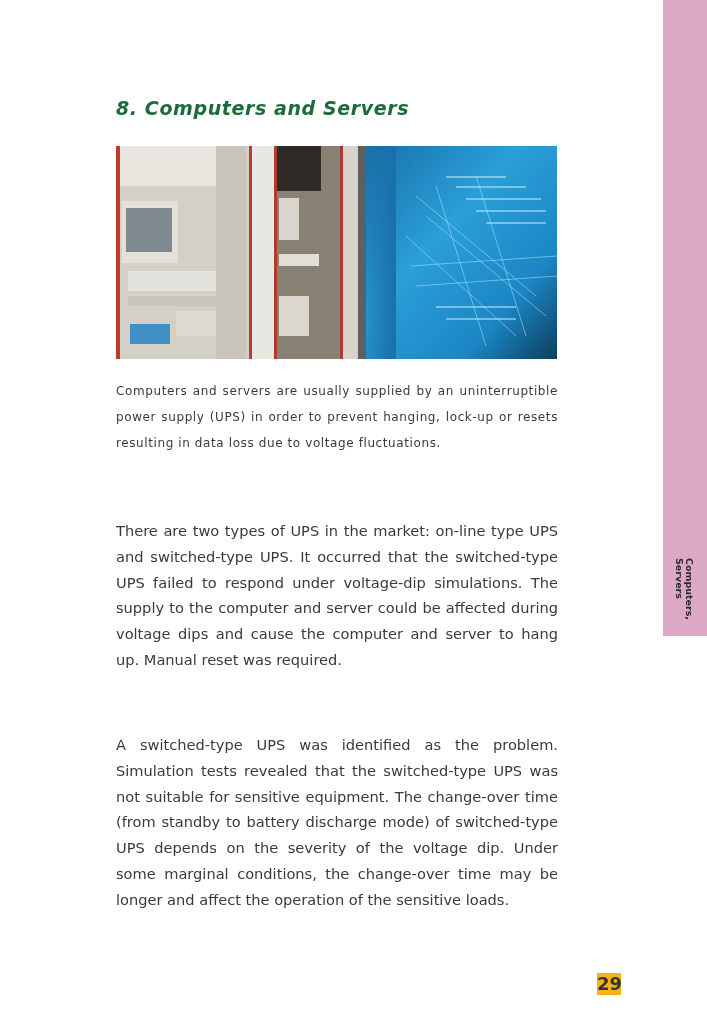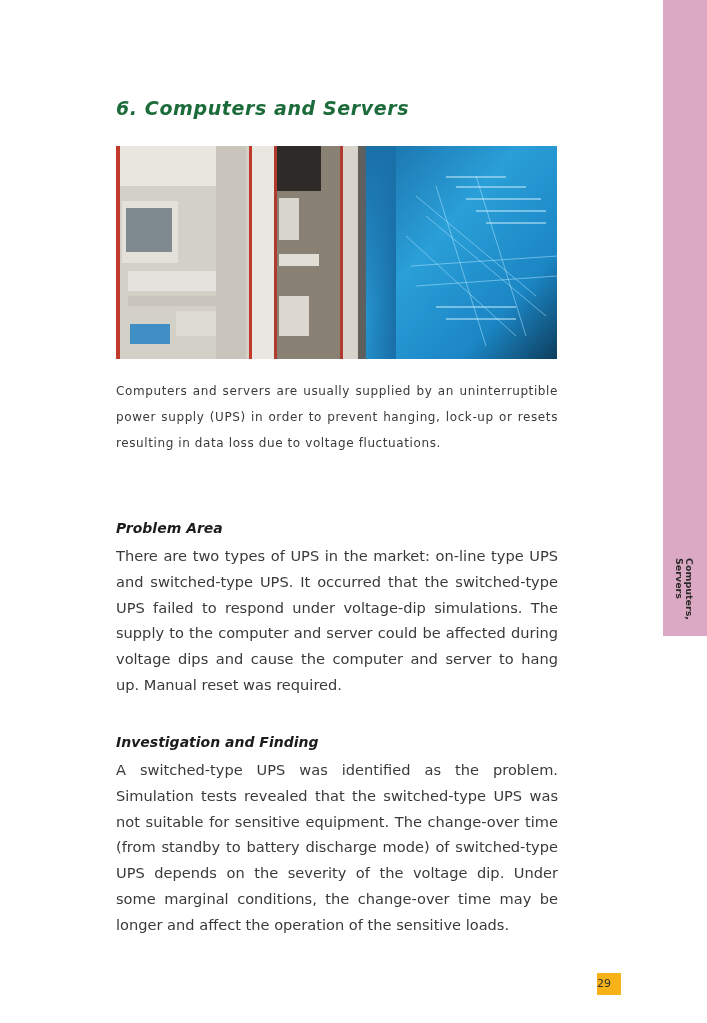--- a/index.html
+++ b/index.html
@@ -42,31 +42,31 @@
     .heading {
       font-weight: bold; font-style: italic; font-size: 14px;
       color: #1c1c1c; margin: 0 0 5px 0; line-height: 20px;
     }
     .sec1 { top: 518px; }
     .sec2 { top: 732px; }
     .p-body p, .intro p { margin: 0; }
     .page-num {
       position: absolute; left: 597px; top: 973px; width: 24px; height: 22px;
       background: #f7b21a; color: #333;
-      font-size: 11px; line-height: 22px; text-align: left;
+      font-size: 18px; line-height: 22px; text-align: left; font-weight: bold;
     }
   </style>
 </head>
 <body>
 
 <div class="side-tab"></div>
 <div class="side-tab-label">Computers,
 Servers</div>
 
-<h1 class="title">6. Computers and Servers</h1>
+<h1 class="title">8. Computers and Servers</h1>
 
 <div class="photo">
   <svg viewBox="0 0 441 213" preserveAspectRatio="none">
     <defs>
       <linearGradient id="blueg" x1="0" y1="0" x2="1" y2="1">
         <stop offset="0" stop-color="#1a6fa8"></stop>
         <stop offset="0.4" stop-color="#2a9fd8"></stop>
         <stop offset="0.75" stop-color="#1b86c4"></stop>
         <stop offset="1" stop-color="#0d3e5e"></stop>
       </linearGradient>
@@ -120,22 +120,20 @@
       <rect x="330" y="172" width="70" height="2"></rect>
     </g>
   </svg>
 </div>
 
 <div class="text-block intro">
   <p>Computers and servers are usually supplied by an uninterruptible power supply (UPS) in order to prevent hanging, lock-up or resets resulting in data loss due to voltage fluctuations.</p>
 </div>
 
 <div class="text-block p-body sec1">
-  <h2 class="heading">Problem Area</h2>
   <p>There are two types of UPS in the market: on-line type UPS and switched-type UPS. It occurred that the switched-type UPS failed to respond under voltage-dip simulations. The supply to the computer and server could be affected during voltage dips and cause the computer and server to hang up. Manual reset was required.</p>
 </div>
 
 <div class="text-block p-body sec2">
-  <h2 class="heading">Investigation and Finding</h2>
   <p>A switched-type UPS was identified as the problem. Simulation tests revealed that the switched-type UPS was not suitable for sensitive equipment. The change-over time (from standby to battery discharge mode) of switched-type UPS depends on the severity of the voltage dip. Under some marginal conditions, the change-over time may be longer and affect the operation of the sensitive loads.</p>
 </div>
 
 <div class="page-num">29</div>
 
 </body></html>

